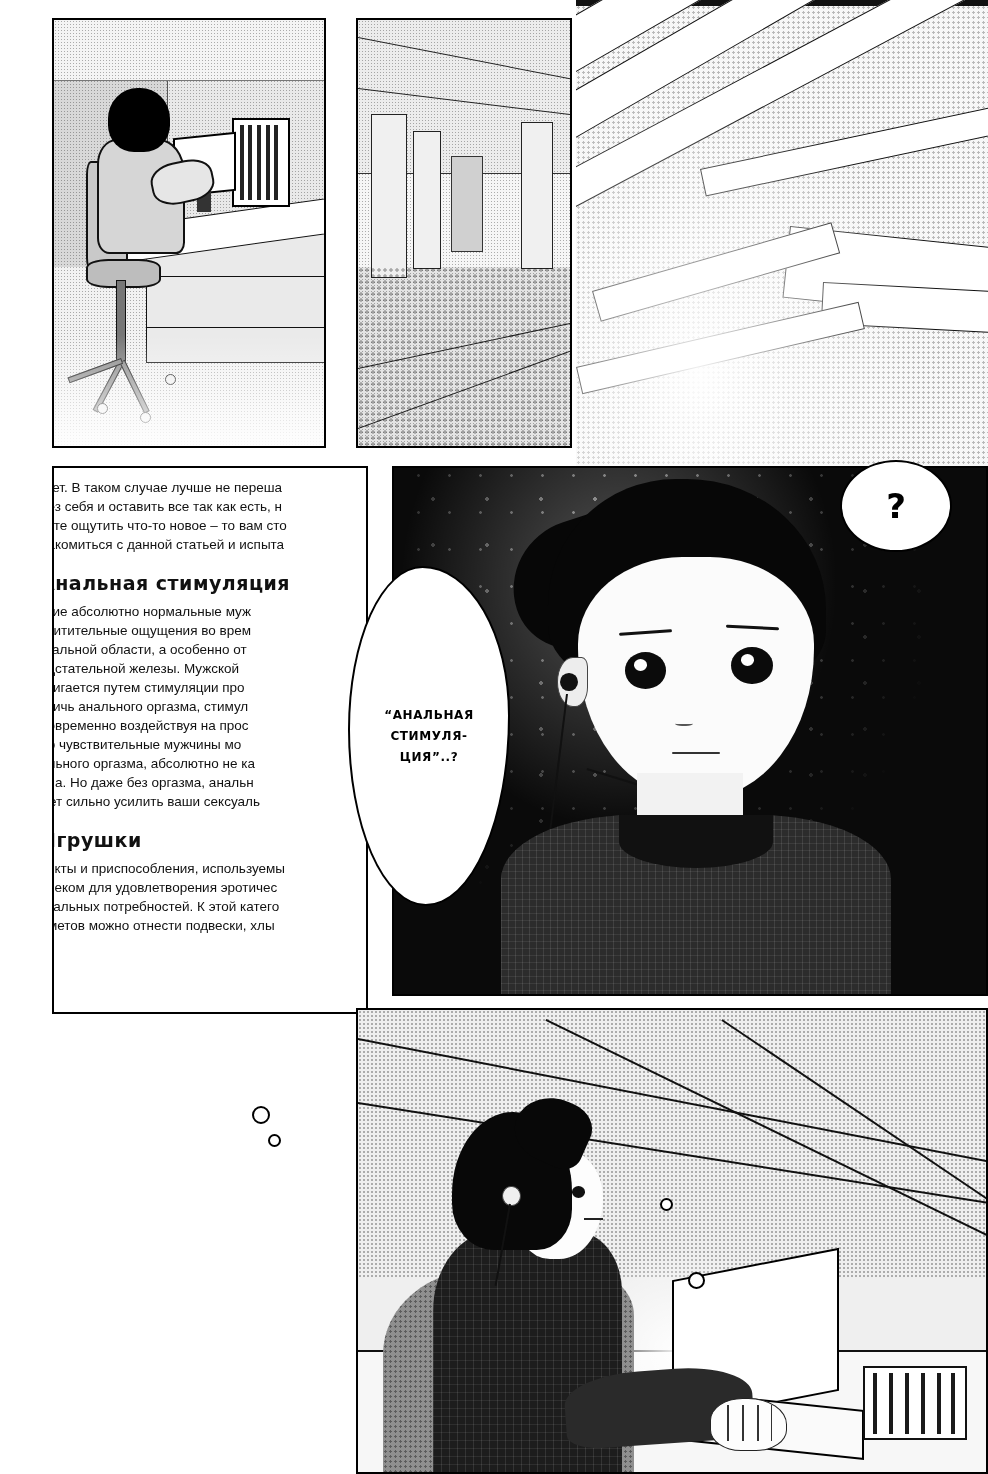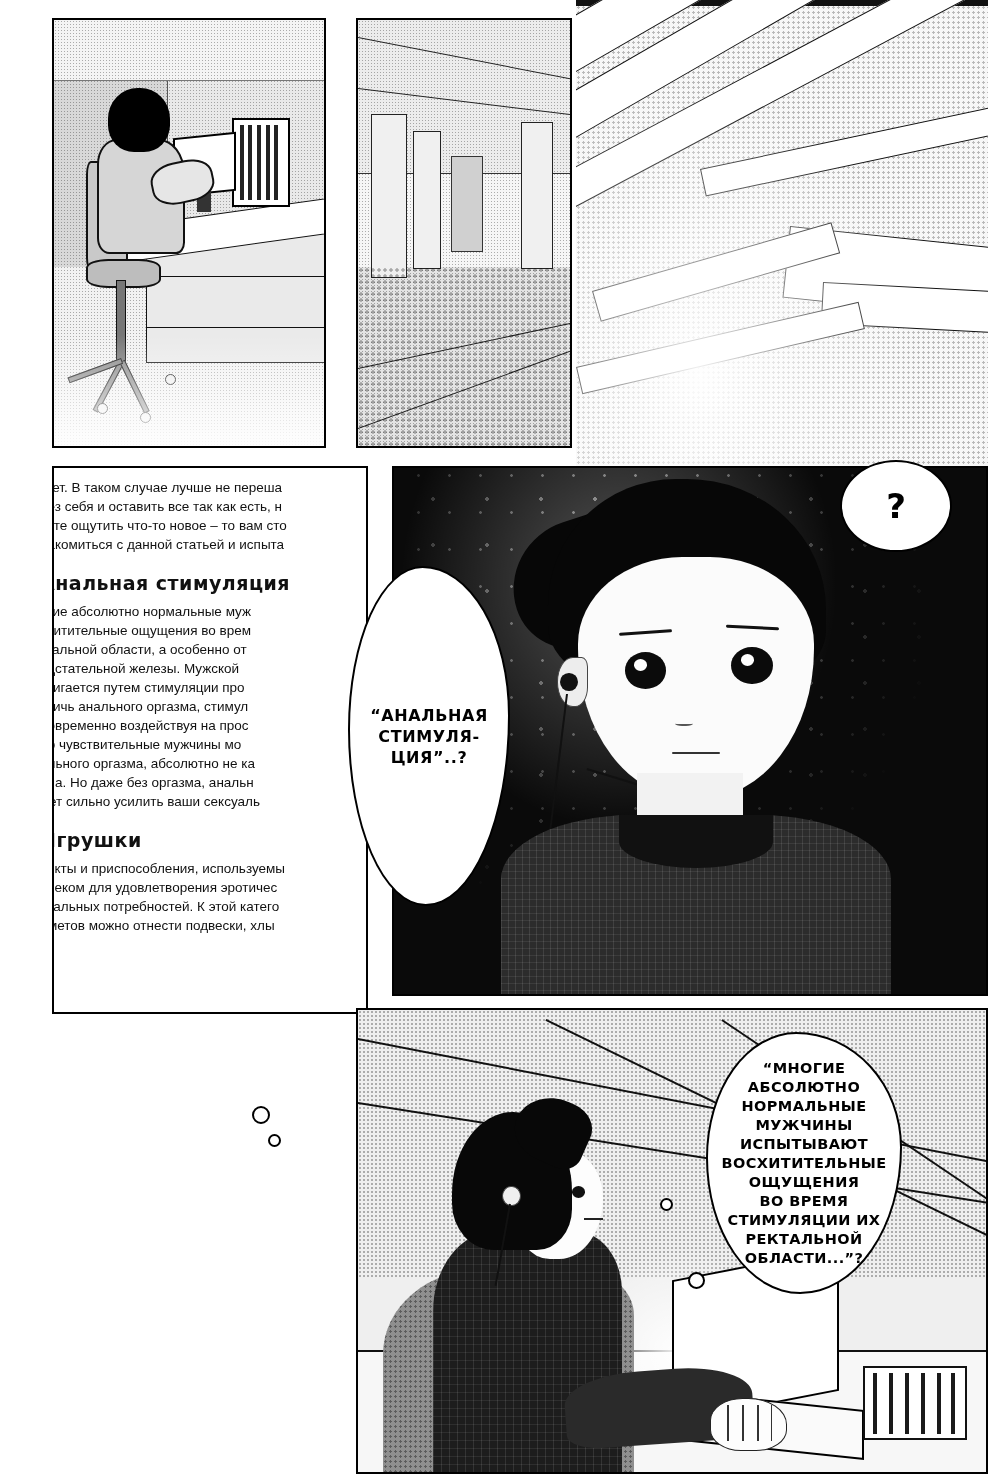--- a/index.html
+++ b/index.html
@@ -200,21 +200,21 @@
   .balloon.blob { border-radius: 46% 54% 52% 48% / 48% 44% 56% 52%; }
   .balloon.blob2 { border-radius: 52% 48% 46% 54% / 44% 52% 48% 56%; }
   .dot {
     position:absolute;
     background:#fff;
     border:2.5px solid #000;
     border-radius:50%;
   }
 
   #b-question { left: 840px; top: 460px; width: 112px; height: 92px; font-size: 34px; z-index: 6; }
-  #b-anal { left: 348px; top: 566px; width: 162px; height: 340px; font-size: 16px; line-height: 21px; letter-spacing: .6px; z-index: 7; }
+  #b-anal { left: 348px; top: 566px; width: 162px; height: 340px; font-size: 12px; line-height: 21px; letter-spacing: .6px; z-index: 7; }
   #b-left { left: 56px; top: 1062px; width: 190px; height: 230px; font-size: 17px; line-height: 25px; letter-spacing: .6px; z-index: 7; }
   #b-right { left: 706px; top: 1032px; width: 196px; height: 262px; font-size: 14.5px; line-height: 19px; letter-spacing: .4px; z-index: 7; }
   .balloon .txt { padding: 4px 10px; white-space: pre-line; }
 </style>
 </head>
 <body>
 
 <div id="page">
 
   <div class="panel" id="p1">
@@ -394,29 +394,16 @@
 
   <div class="balloon blob" id="b-anal">
     <span class="txt">“АНАЛЬНАЯ
 СТИМУЛЯ-
 ЦИЯ”..?</span>
   </div>
 
   <div class="dot" style="left:252px; top:1106px; width:14px; height:14px;"></div>
   <div class="dot" style="left:268px; top:1134px; width:9px; height:9px;"></div>
 
-  <div class="balloon blob" id="b-right">
-    <span class="txt">“МНОГИЕ
-АБСОЛЮТНО
-НОРМАЛЬНЫЕ
-МУЖЧИНЫ
-ИСПЫТЫВАЮТ
-ВОСХИТИТЕЛЬНЫЕ
-ОЩУЩЕНИЯ
-ВО ВРЕМЯ
-СТИМУЛЯЦИИ ИХ
-РЕКТАЛЬНОЙ
-ОБЛАСТИ...”?</span>
-  </div>
   <div class="dot" style="left:688px; top:1272px; width:13px; height:13px;"></div>
   <div class="dot" style="left:660px; top:1198px; width:9px; height:9px;"></div>
 
 </div>
 
 </body></html>

